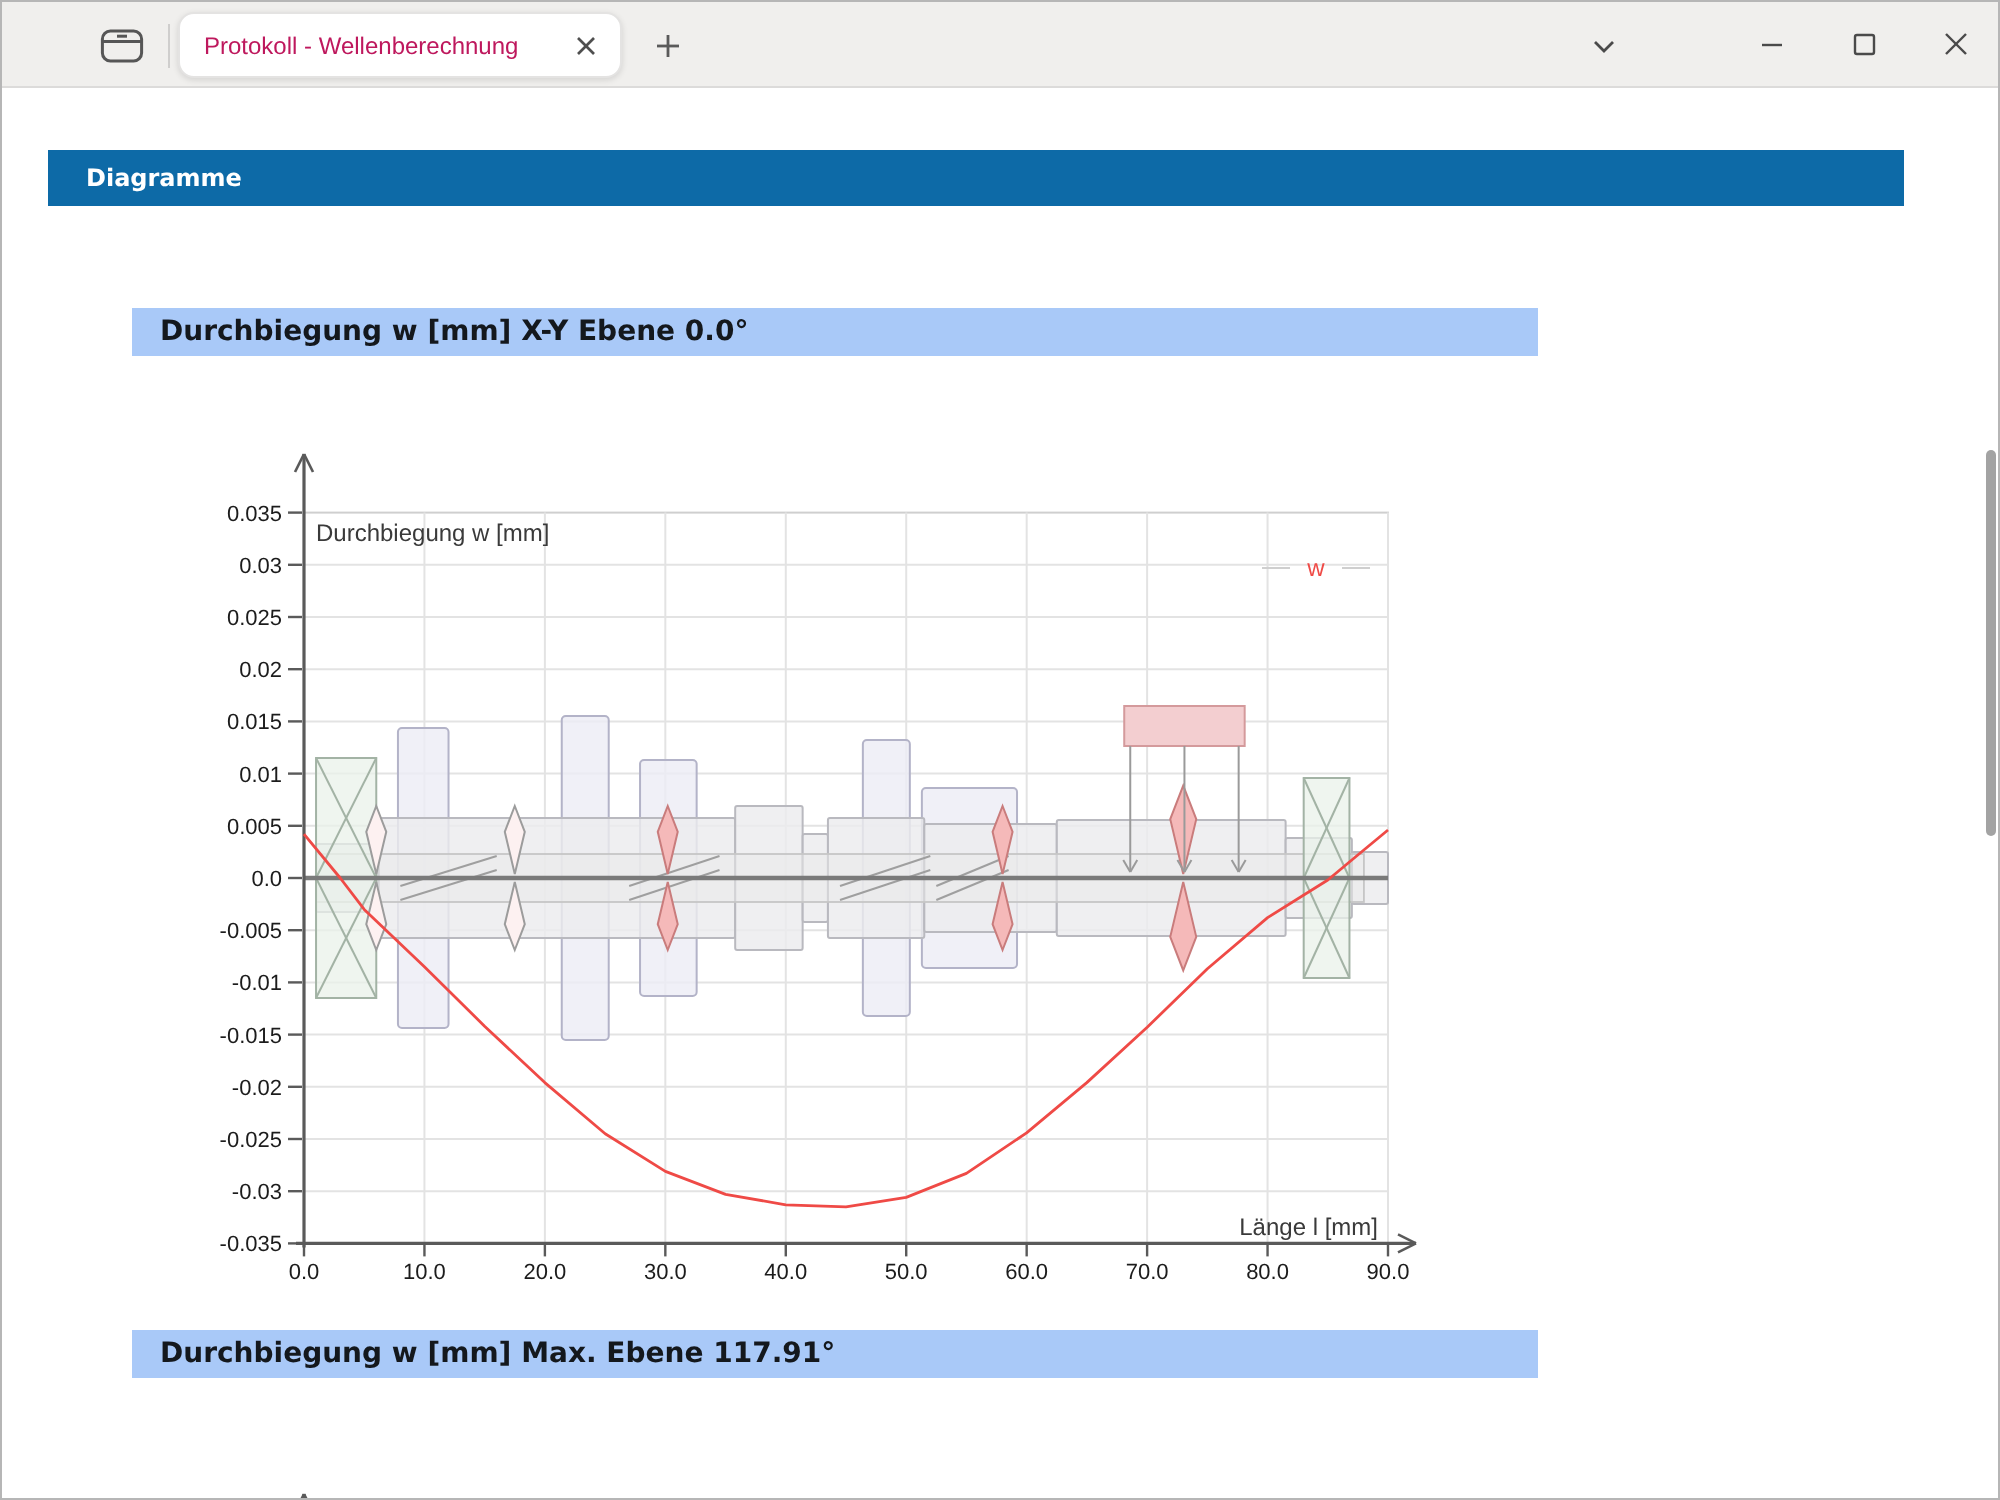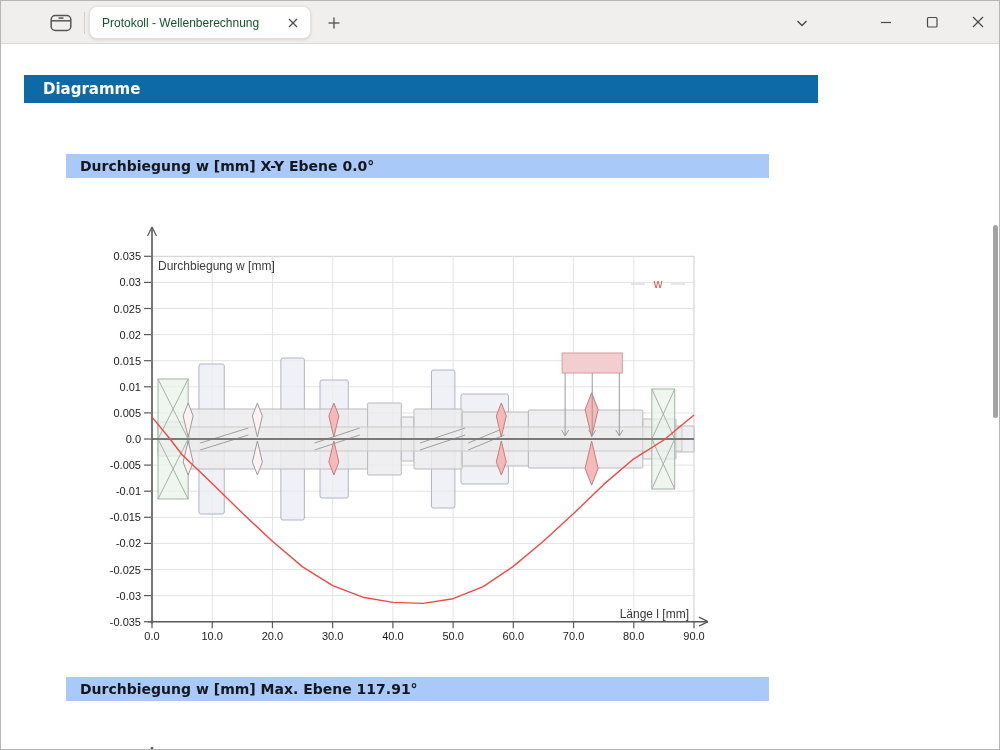--- a/index.html
+++ b/index.html
@@ -9,33 +9,33 @@
   
   #titlebar{position:absolute;left:0;top:0;width:100%;height:43px;background:#f0efed;
             border-bottom:1px solid #dcdbda;}
   .tb-btn{position:absolute;border:none;background:transparent;padding:0;cursor:pointer;
           display:flex;align-items:center;justify-content:center;}
   #tab-actions{left:46px;top:10px;width:28px;height:24px;}
   #tab-sep{position:absolute;left:83px;top:11px;width:1px;height:22px;background:#cfcecd;}
   #tab{position:absolute;left:88px;top:5px;width:222px;height:33px;background:#fff;
        border:1px solid #e4e3e2;border-radius:8px;box-shadow:0 1px 3px rgba(0,0,0,.12);
        display:flex;align-items:center;padding:0 8px 0 12px;}
-  #tab-title{font-size:12px;color:#14532d;flex:1;white-space:nowrap;overflow:hidden;}
+  #tab-title{font-size:12px;color:#be185d;flex:1;white-space:nowrap;overflow:hidden;}
   #tab-close{width:18px;height:18px;border:none;background:transparent;padding:0;cursor:pointer;
              display:flex;align-items:center;justify-content:center;border-radius:4px;}
   #new-tab{left:320px;top:10px;width:26px;height:24px;}
   #tab-list-chevron{left:788px;top:11px;width:26px;height:22px;}
   #btn-min{left:862px;top:0;width:45px;height:42px;}
   #btn-max{left:908px;top:0;width:45px;height:42px;}
   #btn-close{left:954px;top:0;width:45px;height:42px;}
   
   #page{position:absolute;left:0;top:44px;width:100%;height:706px;background:#fff;}
-  #main-heading{position:absolute;left:23px;top:30px;width:794px;height:28px;line-height:28px;
+  #main-heading{position:absolute;left:23px;top:30px;width:928px;height:28px;line-height:28px;
                 padding-left:19px;color:#fff;font-family:"DejaVu Sans",sans-serif;
-                font-weight:bold;font-size:15px;}
+                font-weight:bold;font-size:12px;}
   .section-bar{position:absolute;left:65px;width:703px;height:24px;line-height:24px;
                padding-left:14px;font-family:"DejaVu Sans",sans-serif;font-weight:bold;
                font-size:14px;color:#14181d;}
   #section-1{top:109px;}
   #section-2{top:620px;}
   #charts{position:absolute;left:0;top:0;width:1000px;height:750px;}
   #scroll-thumb{position:absolute;left:992px;top:180px;width:5px;height:193px;
                 background:#a3a3a3;border-radius:3px;}
 </style>
 </head>
@@ -90,21 +90,21 @@
       <svg width="18" height="18" viewBox="0 0 18 18">
         <line x1="4" y1="4" x2="14" y2="14" stroke="#4a4a4a" stroke-width="1.2"></line>
         <line x1="14" y1="4" x2="4" y2="14" stroke="#4a4a4a" stroke-width="1.2"></line>
       </svg>
     </button>
   </div>
 
   <div id="page">
     <div id="main-heading" style="background: rgb(13, 106, 167);">Diagramme</div>
     <div id="section-1" class="section-bar" style="background: rgb(169, 201, 248);">Durchbiegung w [mm] X-Y Ebene 0.0°</div>
-    <div id="section-2" class="section-bar" style="background: rgb(169, 201, 248); margin-top: 12px;">Durchbiegung w [mm] Max. Ebene 117.91°</div>
+    <div id="section-2" class="section-bar" style="background: rgb(169, 201, 248);">Durchbiegung w [mm] Max. Ebene 117.91°</div>
     <svg id="charts" viewBox="0 0 1000 750">
         <defs>
           <clipPath id="clip0">
             <rect x="0" y="170" width="1000" height="445"></rect>
           </clipPath>
           <clipPath id="clip1">
             <rect x="0" y="690" width="1000" height="60"></rect>
           </clipPath>
         </defs>
         <g clip-path="url(#clip0)">

